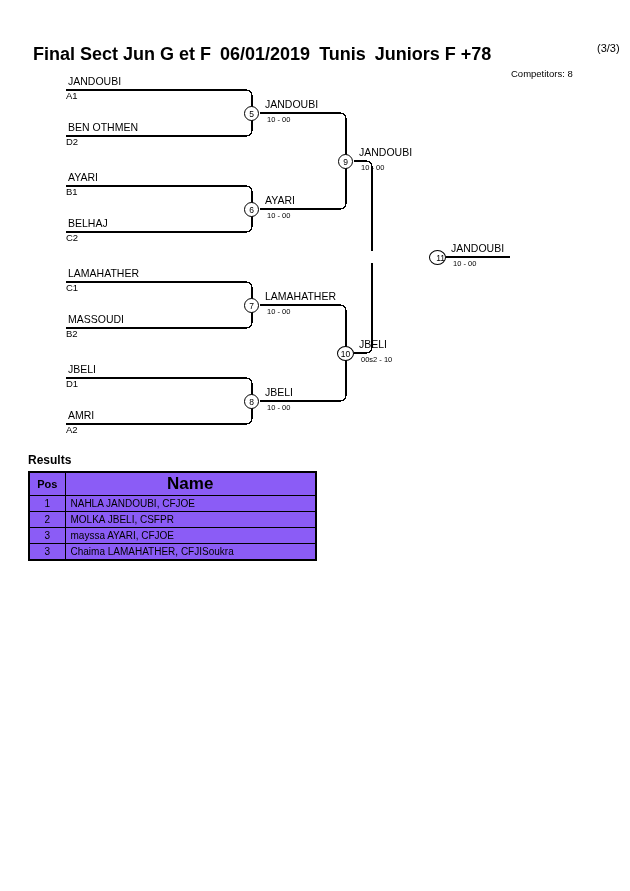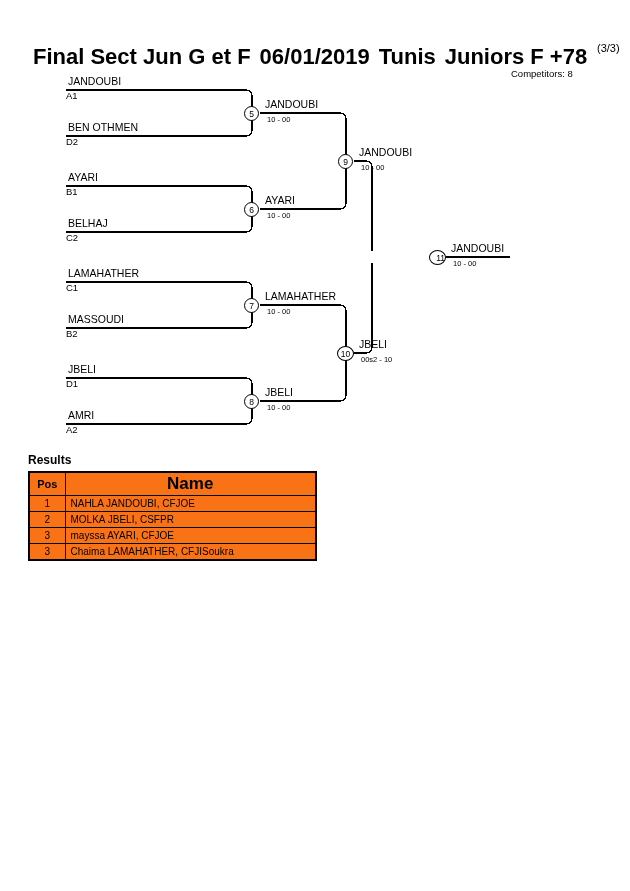--- a/index.html
+++ b/index.html
@@ -14,21 +14,21 @@
     font-family: "Liberation Sans", sans-serif;
     color: #000000;
     overflow: hidden;
   }
 
   
   #header-title {
     position: absolute;
     left: 33px;
     top: 44px;
-    font-size: 22px;
+    font-size: 18px;
     font-weight: bold;
     white-space: nowrap;
     letter-spacing: 0px;
   }
   #header-title .seg { margin-right: 9px; }
   #header-title .seg.tight { margin-right: 7px; }
   #page-indicator {
     position: absolute;
     left: 597px;
     top: 42px;
@@ -103,21 +103,21 @@
     font-size: 12px;
     font-weight: bold;
   }
   #results-table {
     position: absolute;
     left: 28px;
     top: 471px;
     width: 289px;
     border-collapse: collapse;
     border: 2px solid #000000;
-    background: #f97316;
+    background: #8b5cf6;
   }
   #results-table th,
   #results-table td {
     border: 1px solid #000000;
     font-size: 10px;
     padding: 1px 0;
     height: 16px;
     box-sizing: border-box;
   }
   #results-table th.pos-col,

